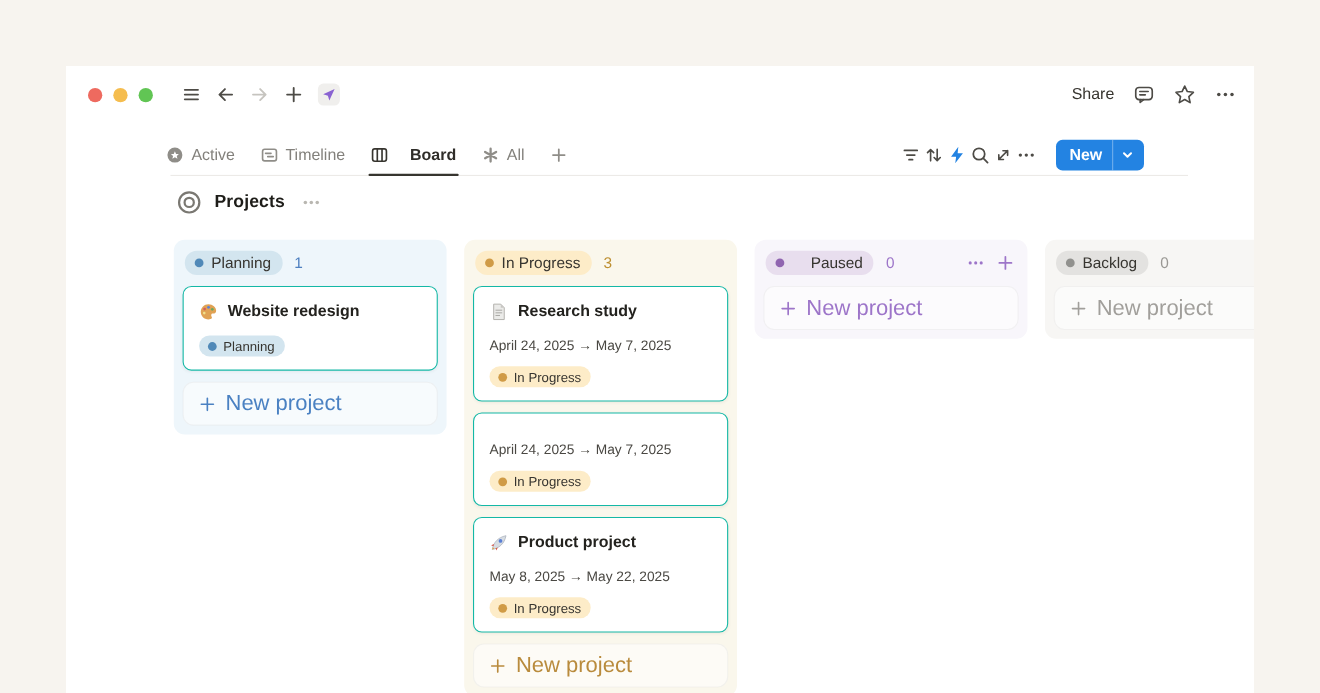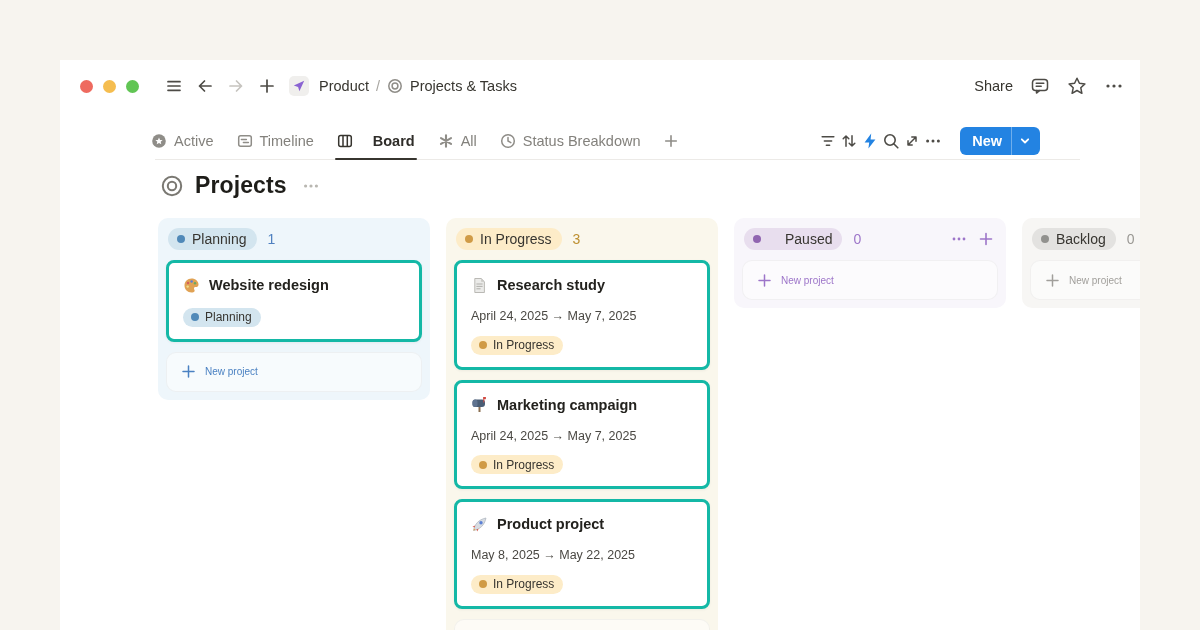--- a/index.html
+++ b/index.html
@@ -38,42 +38,42 @@
   .tab.active::after { content:""; position:absolute; left:-2px; right:-2px; bottom:-1px; height:2.5px; background:#37352f; border-radius:2px; }
   .tab-add { color:#9b9995; margin-right:0; }
   .tab-actions { margin-left:auto; display:flex; align-items:center; gap:3px; color:#8f8d88; }
   .new-btn { margin-left:15px; height:28px; border-radius:6px; display:flex; align-items:center; color:#fff; cursor:pointer; overflow:hidden; }
   .new-btn .lbl { font-size:14.5px; font-weight:700; padding:0 9px 0 12px; }
   .new-btn .chev { padding:0 9px 0 7px; height:100%; display:flex; align-items:center; border-left:1px solid rgba(255,255,255,.35); }
 
   
   .titlebar { position:absolute; top:112px; left:100px; display:flex; align-items:center; gap:11px; }
   .titlebar .tgt { color:#7a7872; }
-  .page-title { font-size:23px; font-weight:700; color:#1e1d19; letter-spacing:.1px; }
+  .page-title { font-size:16px; font-weight:700; color:#1e1d19; letter-spacing:.1px; }
   .title-more { color:#b9b7b1; margin-left:4px; cursor:pointer; }
 
   
   .board { position:absolute; top:158px; left:98px; display:flex; gap:16px; align-items:flex-start; }
-  .column { width:272px; flex:none; border-radius:10px; padding:8px; }
+  .column { width:248px; flex:none; border-radius:10px; padding:8px; }
   .col-header { display:flex; align-items:center; height:26px; margin:0 2px 8px 2px; }
   .pill { display:inline-flex; align-items:center; gap:7px; padding:3px 10px 3px 9px; border-radius:20px; font-size:14px; color:#373530; white-space:nowrap; }
   .pill-sm { font-size:12px; padding:2.5px 9px 2.5px 8px; gap:6px; }
   .dot { width:8px; height:8px; border-radius:50%; flex:none; }
   .col-count { margin-left:11px; font-size:14px; }
   .col-controls { margin-left:auto; display:flex; align-items:center; gap:11px; margin-right:2px; }
   .col-controls .ic { cursor:pointer; display:flex; }
 
-  .card { background:#fff; border:3px solid #14b8a6; border-radius:8px; box-shadow:0 1px 3px rgba(15,15,15,.05); padding:12px 14px; margin-bottom:10px; cursor:pointer; }
+  .card { background:#fff; border:1px solid #14b8a6; border-radius:8px; box-shadow:0 1px 3px rgba(15,15,15,.05); padding:12px 14px; margin-bottom:10px; cursor:pointer; }
   .card-title-row { display:flex; align-items:center; gap:9px; height:20px; }
   .card-icon { width:17px; height:17px; flex:none; }
   .card-title { font-size:14.5px; font-weight:700; color:#23221e; white-space:nowrap; }
   .card-date { margin-top:14px; font-size:12.5px; color:#4a4843; white-space:nowrap; }
   .card-pill-row { margin-top:12px; }
 
-  .new-project { height:40px; border-radius:10px; background:rgba(255,255,255,.55); border:1px solid rgba(0,0,0,.045); display:flex; align-items:center; gap:9px; padding:0 14px; font-size:10px; cursor:pointer; white-space:nowrap; }
+  .new-project { height:40px; border-radius:10px; background:rgba(255,255,255,.55); border:1px solid rgba(0,0,0,.045); display:flex; align-items:center; gap:9px; padding:0 14px; font-size:20px; cursor:pointer; white-space:nowrap; }
 </style>
 </head>
 <body>
 
 <div class="panel">
 
   <div class="topbar">
     <span class="tl-dot" style="background-color: rgb(238, 106, 95);"></span>
     <span class="tl-dot" style="background-color: rgb(245, 189, 79);"></span>
     <span class="tl-dot" style="background-color: rgb(97, 197, 84);"></span>
@@ -98,31 +98,20 @@
           <path d="M9 3v12M3 9h12"></path>
         </svg>
     </span>
 
     <span class="logo-chip">
       <svg width="12" height="12" viewBox="0 0 12 12">
         <path d="M11.2 0.8 L0.8 5.6 L5.1 7 L6.4 11.3 Z" fill="#8a63d2"></path>
       </svg>
     </span>
 
-    <span class="crumb">
-      <span>Product</span>
-      <span class="sep">/</span>
-      <span class="tgt">
-        <svg width="16" height="16" viewBox="0 0 16 16" fill="none" stroke="currentColor" stroke-width="1.5">
-            <circle cx="8" cy="8" r="6.2"></circle>
-            <circle cx="8" cy="8" r="2.9"></circle>
-          </svg>
-      </span>
-      <span>Projects &amp; Tasks</span>
-    </span>
 
     <span class="top-right">
       <span class="share">Share</span>
       <span class="nav-ic" style="margin:0;">
         <svg width="20" height="20" viewBox="0 0 20 20" fill="none" stroke="currentColor" stroke-width="1.5" stroke-linecap="round" stroke-linejoin="round">
             <rect x="2.5" y="3.5" width="15" height="11" rx="3"></rect>
             <path d="M6.2 7.2h7.6M6.2 10.2h5M6.5 14.5v2.6l3.2-2.6"></path>
           </svg>
       </span>
       <span class="nav-ic" style="margin:0;">
@@ -167,27 +156,20 @@
       <span>Board</span>
     </span>
 
     <span class="tab">
       <svg width="16" height="16" viewBox="0 0 16 16" fill="none" stroke="currentColor" stroke-width="2.1" stroke-linecap="round">
           <path d="M8 2.2v11.6M3 5.1l10 5.8M13 5.1L3 10.9"></path>
         </svg>
       <span>All</span>
     </span>
 
-    <span class="tab">
-      <svg width="16" height="16" viewBox="0 0 16 16" fill="none" stroke="currentColor" stroke-width="1.5" stroke-linecap="round">
-          <circle cx="8" cy="8" r="6.3"></circle>
-          <path d="M8 4.4V8l2.8 1.6"></path>
-        </svg>
-      <span>Status Breakdown</span>
-    </span>
 
     <span class="tab tab-add">
       <svg width="16" height="16" viewBox="0 0 16 16" fill="none" stroke="currentColor" stroke-width="1.6" stroke-linecap="round">
           <path d="M8 2.7v10.6M2.7 8h10.6"></path>
         </svg>
     </span>
 
     <span class="tab-actions">
       <span class="nav-ic" style="margin:0;">
         <svg width="18" height="18" viewBox="0 0 18 18" fill="none" stroke="currentColor" stroke-width="1.6" stroke-linecap="round">
@@ -309,30 +291,20 @@
         <div class="card-date">April 24, 2025 → May 7, 2025</div>
         <div class="card-pill-row">
           <span class="pill pill-sm" style="background-color: rgb(253, 236, 200);">
             <span class="dot" style="background-color: rgb(208, 155, 70);"></span>
             <span>In Progress</span>
           </span>
         </div>
       </div>
 
       <div class="card">
-        <div class="card-title-row">
-          <svg class="card-icon" viewBox="0 0 17 17">
-            <rect x="7.5" y="9" width="2" height="7" fill="#8a6f51"></rect>
-            <rect x="1.5" y="3.5" width="12.5" height="7.5" rx="3" fill="#4a5d75"></rect>
-            <rect x="1.5" y="3.5" width="5" height="7.5" rx="2.5" fill="#5f7390"></rect>
-            <path d="M12.3 1h2.6v2.2h-2.6z" fill="#d14b42"></path>
-            <rect x="12.3" y="1" width="1" height="5.5" fill="#d14b42"></rect>
-          </svg>
-          <span class="card-title">Marketing campaign</span>
-        </div>
         <div class="card-date">April 24, 2025 → May 7, 2025</div>
         <div class="card-pill-row">
           <span class="pill pill-sm" style="background-color: rgb(253, 236, 200);">
             <span class="dot" style="background-color: rgb(208, 155, 70);"></span>
             <span>In Progress</span>
           </span>
         </div>
       </div>
 
       <div class="card">

